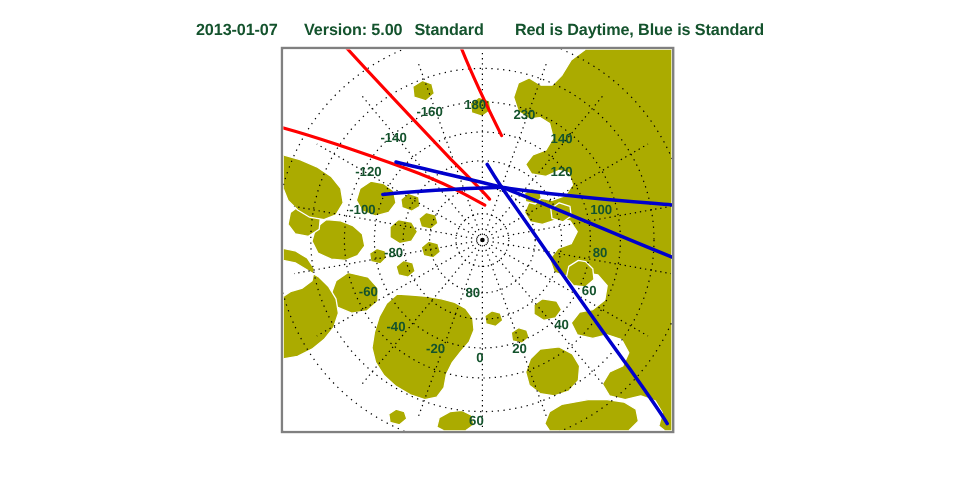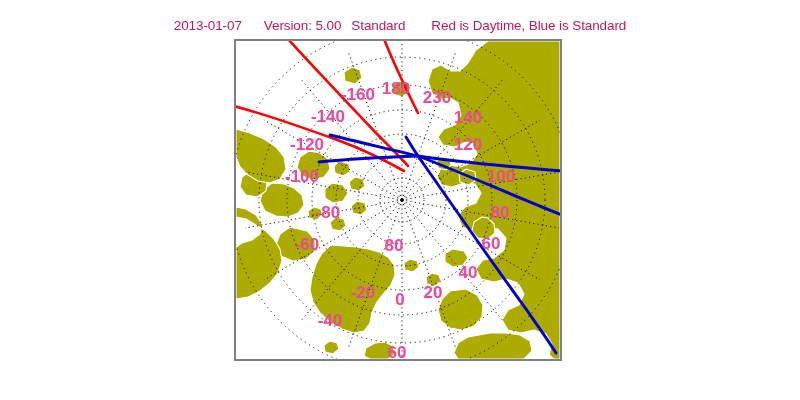--- a/index.html
+++ b/index.html
@@ -25,22 +25,22 @@
     left: 0;
     top: 16px;
     width: 800px;
     height: 20px;
     text-align: center;
     white-space: nowrap;
   }
   #title-bar span {
     font-family: "Liberation Sans", sans-serif;
     font-size: 13.5px;
-    font-weight: normal;
-    color: #be185d;
+    font-weight: bold;
+    color: #14532d;
     letter-spacing: -0.1px;
   }
   .t-gap-lg { display: inline-block; width: 22px; }
   .t-gap-sm { display: inline-block; width: 10px; }
   .t-gap-xl { display: inline-block; width: 26px; }
 
   
   #map-frame {
     position: absolute;
     left: 234px;
@@ -55,23 +55,23 @@
   #map-svg {
     position: absolute;
     left: 0;
     top: 0;
     display: block;
   }
   
   .grat-label {
     position: absolute;
     font-family: "Liberation Sans", sans-serif;
-    font-size: 17px;
+    font-size: 11px;
     font-weight: bold;
-    color: #ec4899;
+    color: #14532d;
     white-space: nowrap;
     line-height: 1;
     transform: translate(-50%, -50%);
     pointer-events: none;
   }
 </style>
 </head>
 <body>
 
 <div id="root">
@@ -212,21 +212,21 @@
     <div class="grat-label" style="left:328px; top:116px;">-140</div>
     <div class="grat-label" style="left:468px; top:117px;">140</div>
     <div class="grat-label" style="left:307px; top:144px;">-120</div>
     <div class="grat-label" style="left:468px; top:144px;">120</div>
     <div class="grat-label" style="left:296px; top:176px;padding-left:12px;">-100</div>
     <div class="grat-label" style="left:501px; top:176px;">100</div>
     <div class="grat-label" style="left:298px; top:212px;margin-left:30px;">-80</div>
     <div class="grat-label" style="left:500px; top:212px;">80</div>
     <div class="grat-label" style="left:307px; top:244px;text-align:center;">-60</div>
     <div class="grat-label" style="left:491px; top:243px;">60</div>
-    <div class="grat-label" style="left:330px; top:273px;margin-top:47px;">-40</div>
+    <div class="grat-label" style="left:330px; top:273px;">-40</div>
     <div class="grat-label" style="left:468px; top:272px;">40</div>
     <div class="grat-label" style="left:363px; top:292px;">-20</div>
     <div class="grat-label" style="left:433px; top:292px;">20</div>
     <div class="grat-label" style="left:400px; top:299px;">0</div>
 
     <div class="grat-label" style="left:394px; top:245px;">80</div>
     <div class="grat-label" style="left:397px; top:352px;">60</div>
 
   </div>
 

